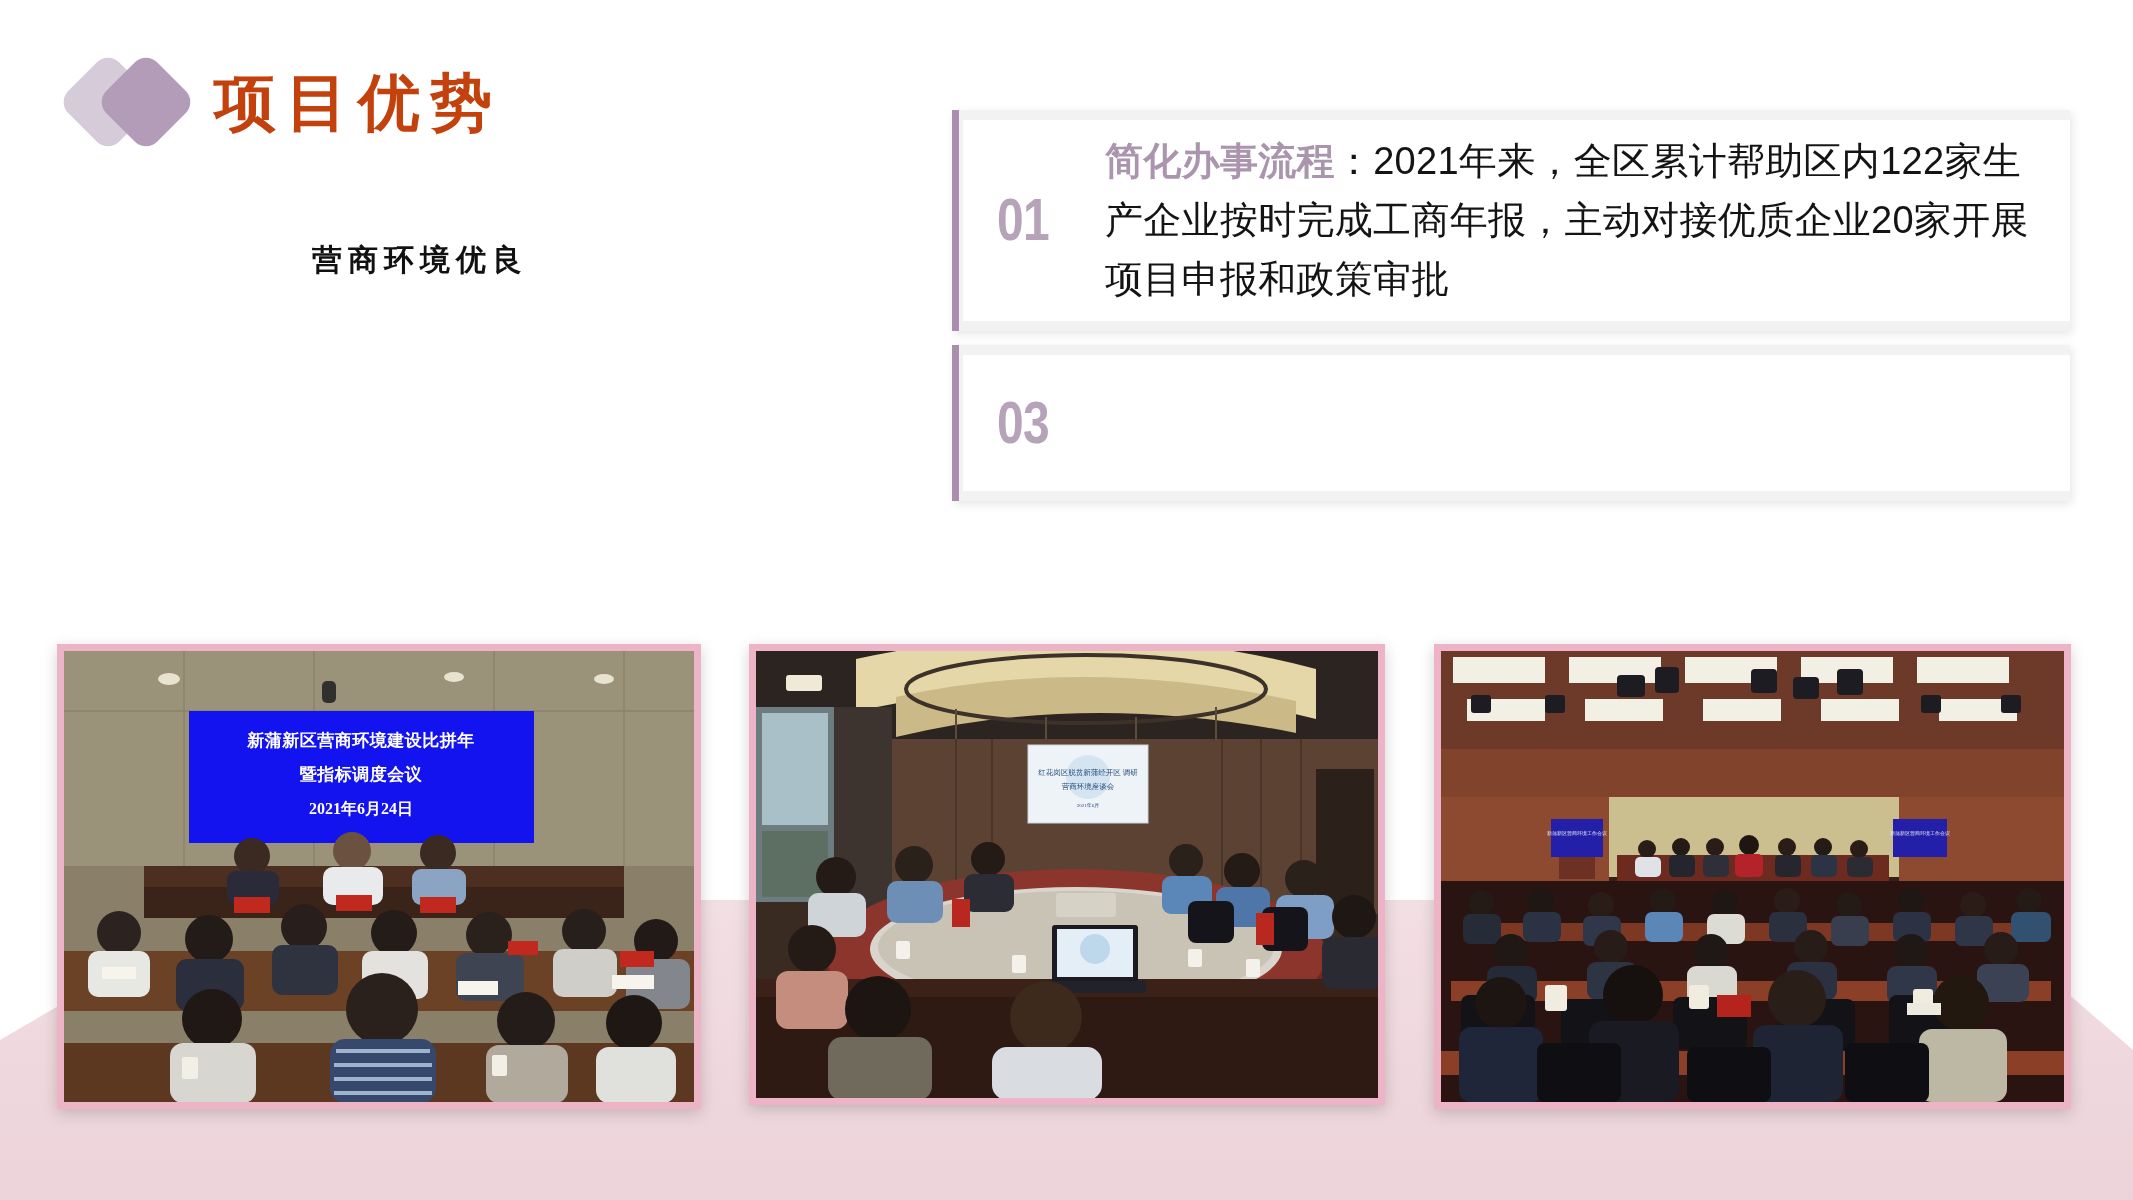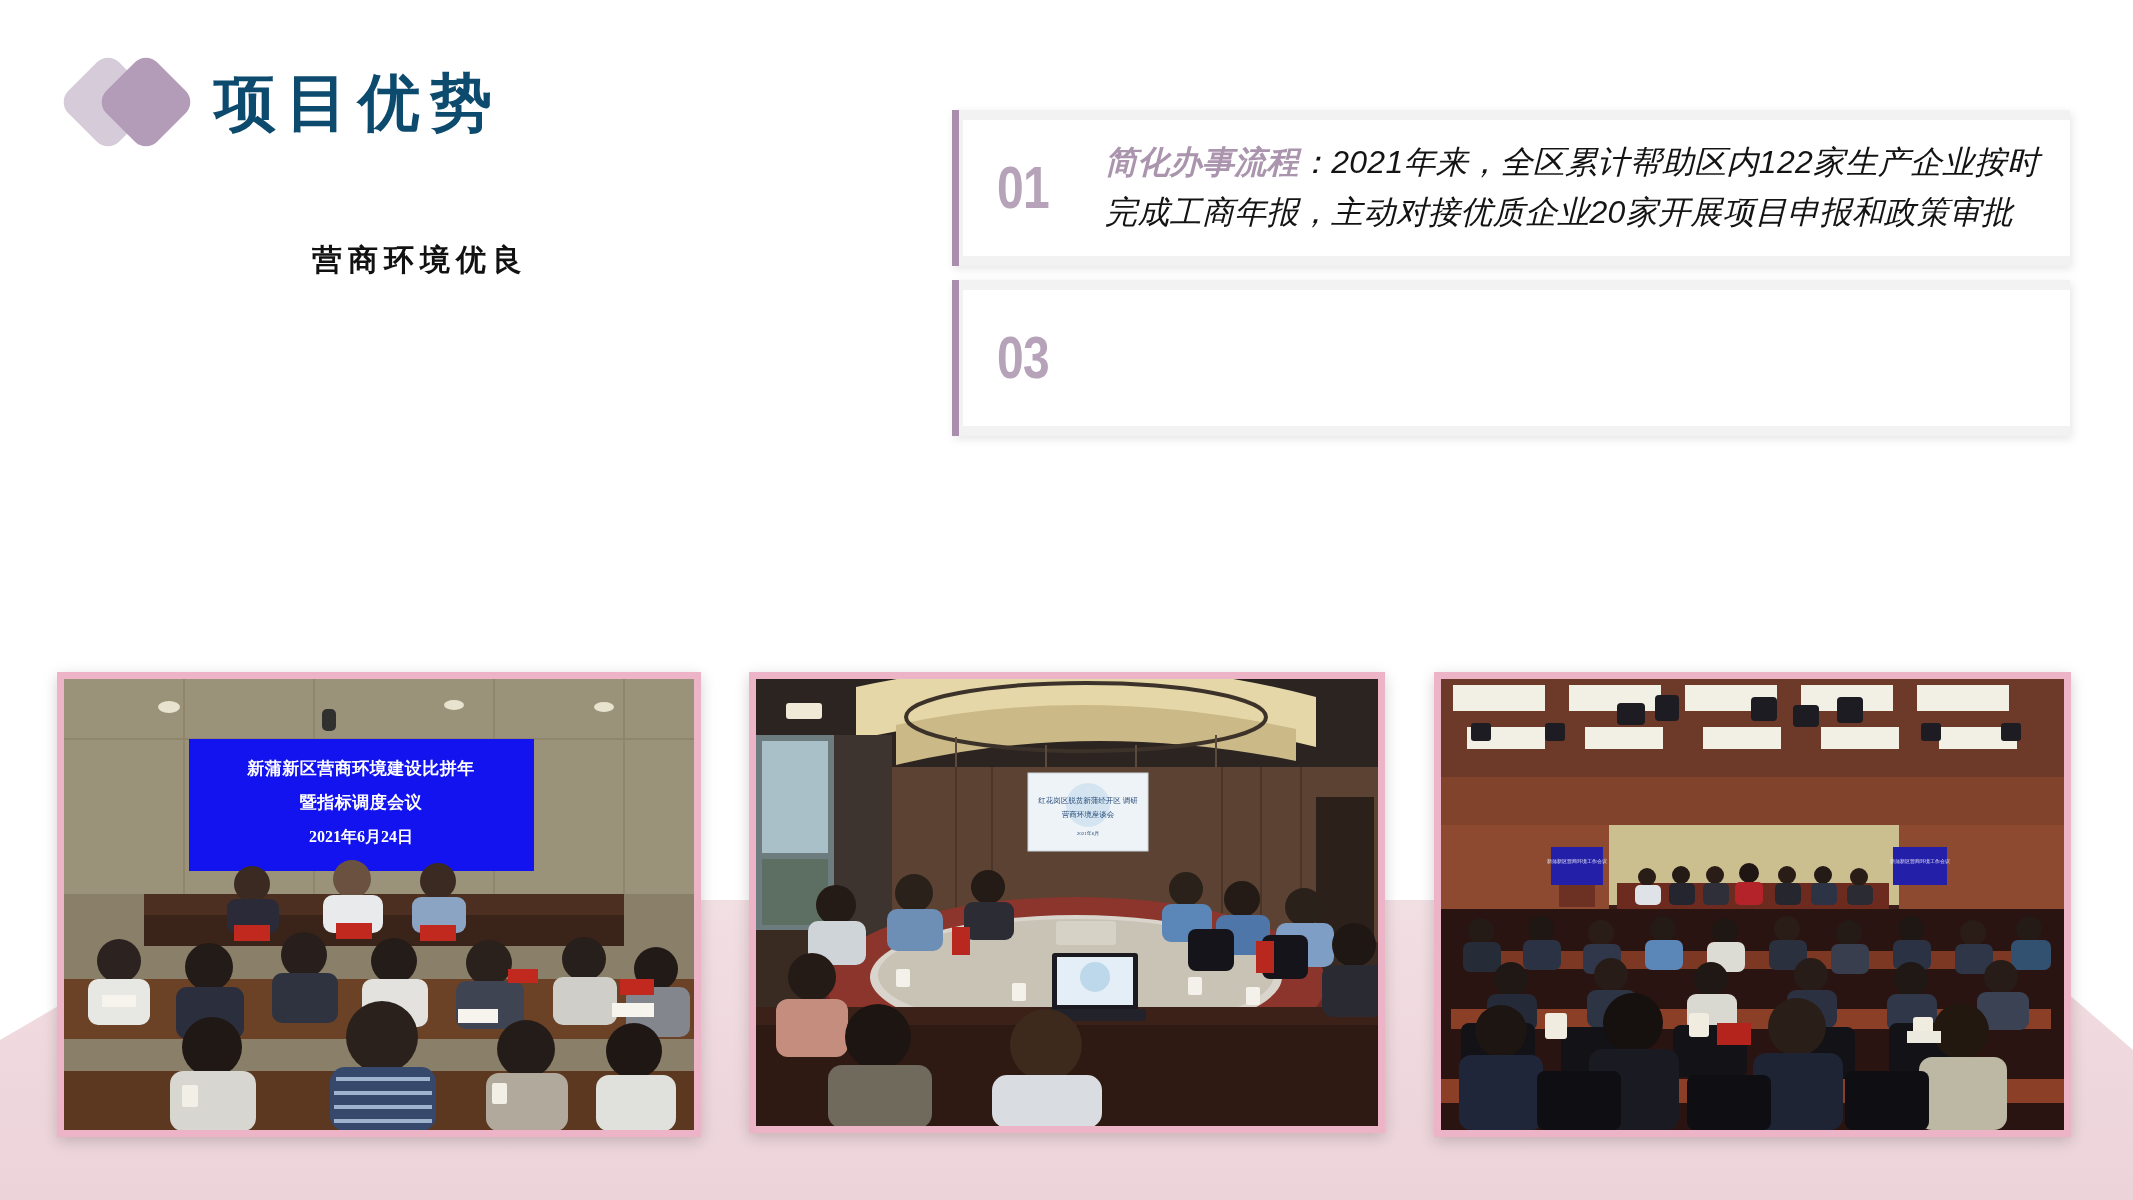--- a/index.html
+++ b/index.html
@@ -26,21 +26,21 @@
   #diamond-logo {
     position: relative; width: 118px; height: 110px; flex: 0 0 auto;
   }
   .diamond {
     position: absolute; width: 72px; height: 72px; border-radius: 16px;
     transform: rotate(45deg);
   }
   .diamond.back { left: 2px; top: 18px; background: #d6cbd9; }
   .diamond.front { left: 40px; top: 18px; background: #b39cb8; }
   #page-title {
-    font-size: 62px; font-weight: bold; color: #0c4a6e;
+    font-size: 62px; font-weight: bold; color: #c2410c;
     letter-spacing: 10px; line-height: 1;
     margin-left: 26px;
     font-family: "Liberation Sans", "DejaVu Sans", sans-serif;
   }
 
   
   #left-col {
     position: absolute; left: 70px; top: 240px; width: 820px; z-index: 5;
   }
   #section-subtitle {
@@ -82,31 +82,30 @@
   }
   .card-number {
     font-size: 60px; font-weight: bold; color: #b6a3ba;
     letter-spacing: -1px; line-height: 1;
     flex: 0 0 auto; width: 108px;
     transform: scaleX(0.80); transform-origin: left center;
     font-family: "Liberation Sans", "DejaVu Sans", sans-serif;
   }
   .card-text {
     flex: 1 1 auto;
-    font-size: 32px; line-height: 1.55; color: #141414;
+    font-size: 38px; line-height: 1.55; color: #141414;
     letter-spacing: 0.3px;
-    font-style: italic;
   }
   .card-keyword {
     color: #ab94ae; font-weight: bold;
   }
 
   
   #photo-row {
-    position: absolute; left: 0; top: 672px; width: 2133px; height: 480px;
+    position: absolute; left: 0; top: 644px; width: 2133px; height: 480px;
     z-index: 5;
   }
   .photo-frame {
     position: absolute; top: 0;
     border: 7px solid #edb3c6;
     box-sizing: border-box;
     overflow: hidden;
     background: #2b2320;
     box-shadow: 0 4px 14px rgba(0,0,0,0.18);
   }

